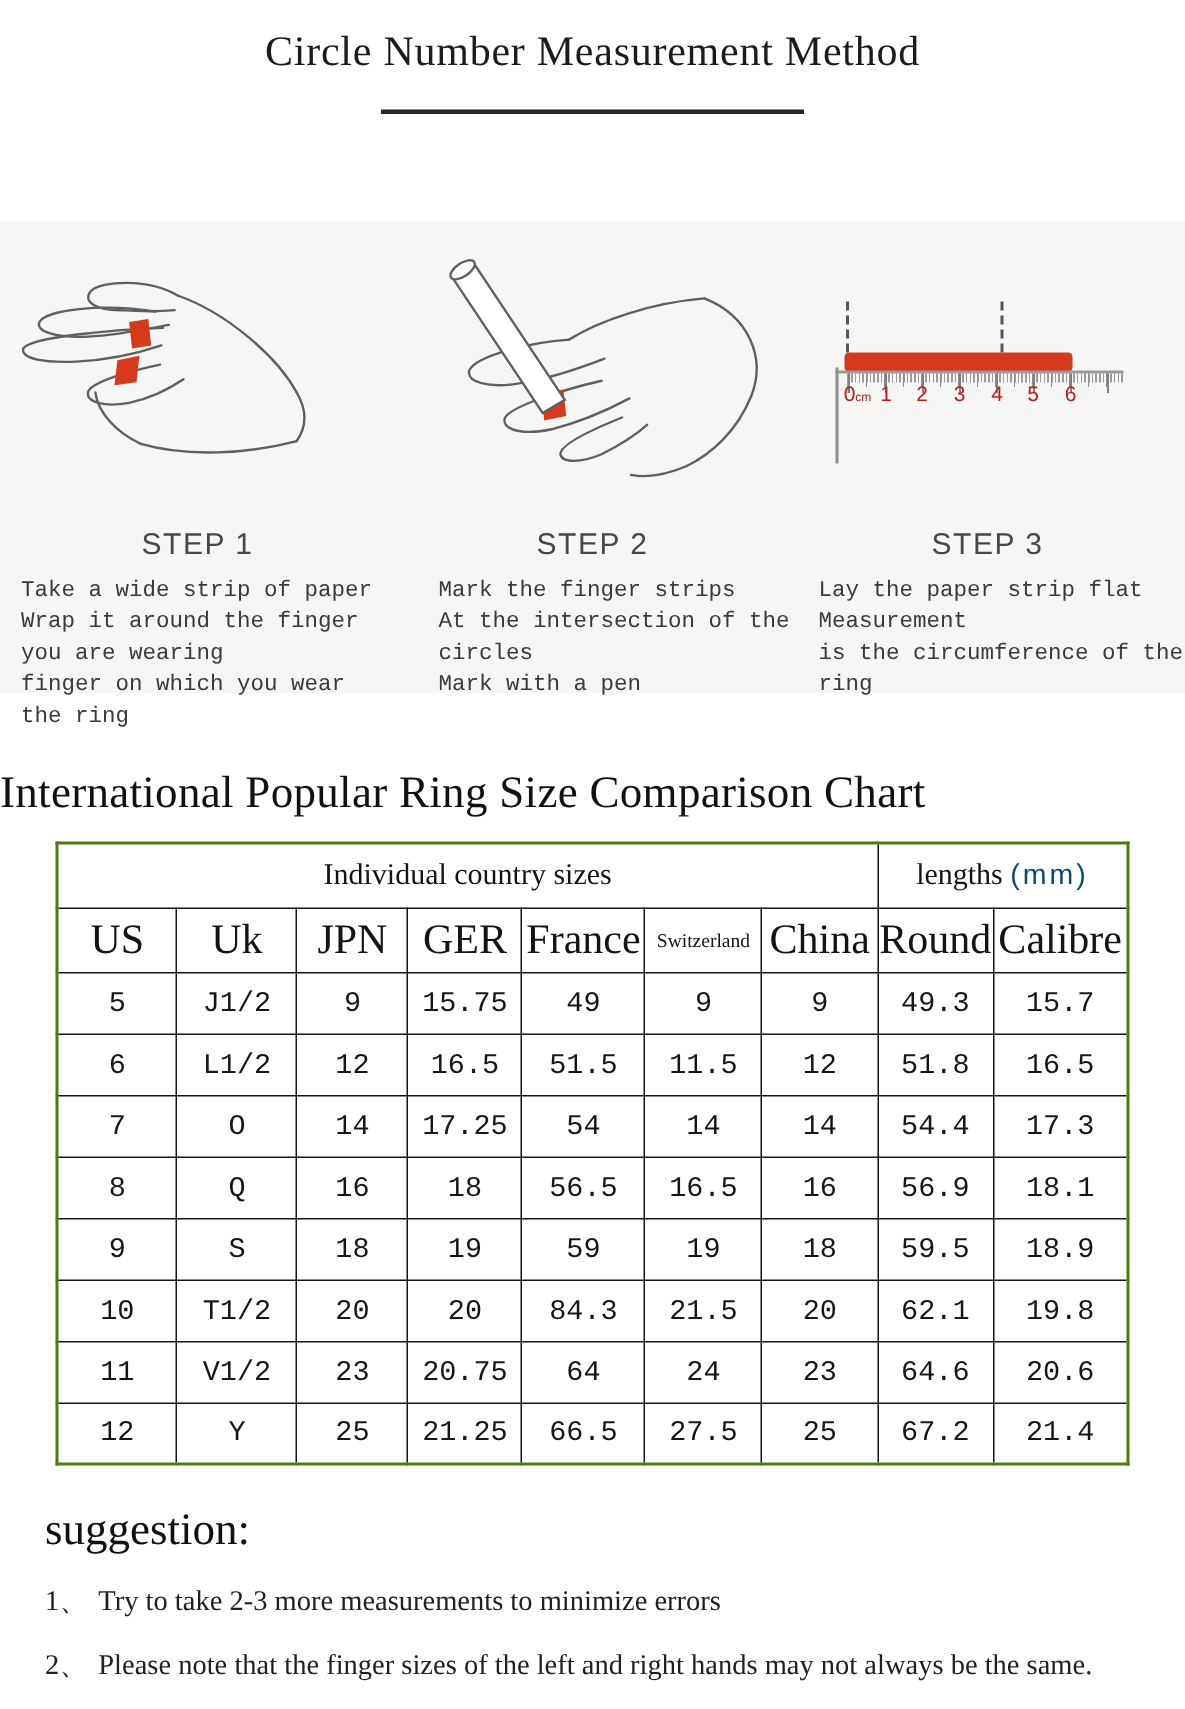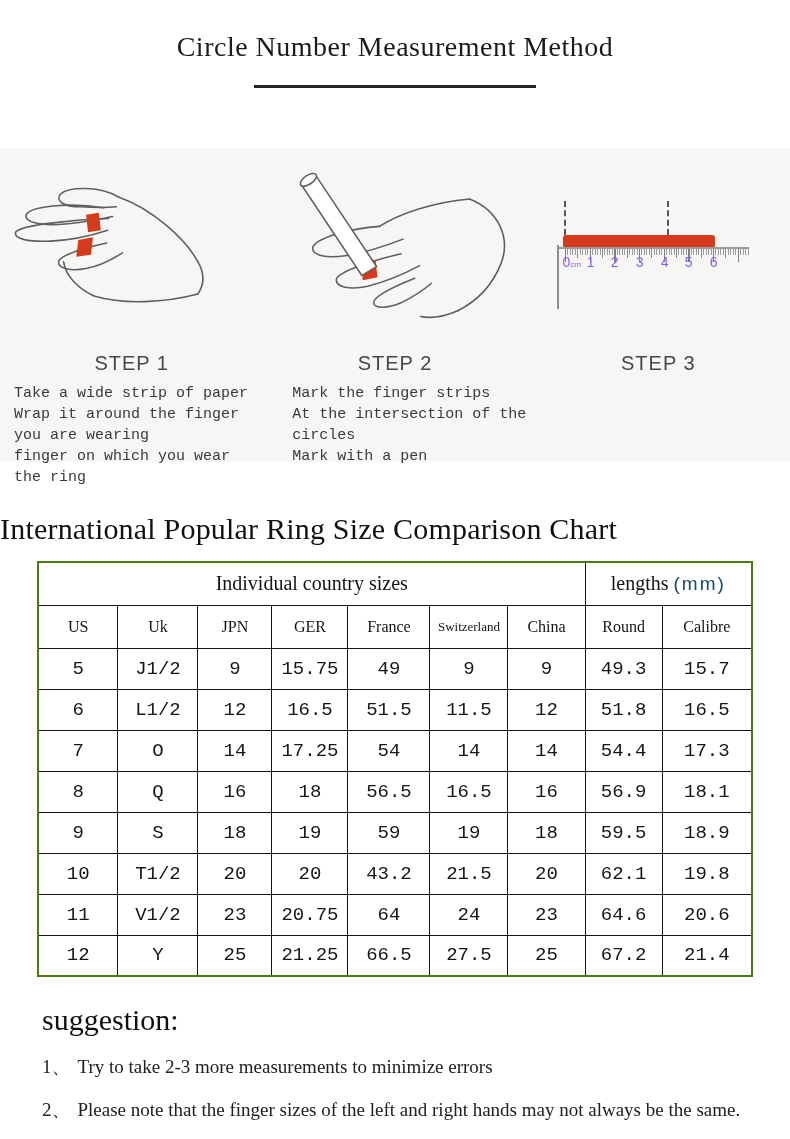--- a/index.html
+++ b/index.html
@@ -3,21 +3,21 @@
 <meta charset="utf-8">
 <style>
   * { margin:0; padding:0; box-sizing:border-box; }
   html,body { width:790px; }
   body {
     width:790px; height:1139px; background:#ffffff; overflow:hidden;
     font-family:"Liberation Serif","DejaVu Serif",serif; color:#1c1c1c;
   }
 
   
-  .hdr { height:148px; text-align:center; padding-top:31px; }
+  .hdr { height:148px; text-align:center; padding-top:19px; }
   .hdr h1 { font-size:28px; font-weight:normal; letter-spacing:0.5px; color:#1b1b1b; }
   .hdr .rule { width:282px; height:3px; background:#262626; margin:22px auto 0 auto; }
 
   
   .steps { display:flex; height:314px; background:#f6f6f4; }
   .step-col { width:263.33px; position:relative; }
   .illus { height:196px; position:relative; }
   .illus svg { display:block; width:100%; height:100%; }
   .step-label {
     text-align:center; font-family:"Liberation Sans","DejaVu Sans",sans-serif;
@@ -39,40 +39,40 @@
                  border-left:2px dashed #565656; }
   .dg-a { left:37px; } .dg-b { left:140px; }
   .ticks { position:absolute; left:38px; width:184px; }
   .ticks-mm   { top:101px; height:6px;
     background:repeating-linear-gradient(to right,#9b9b9b 0,#9b9b9b 1px,transparent 1px,transparent 2.467px); }
   .ticks-half { top:101px; height:9px;
     background:repeating-linear-gradient(to right,#8d8d8d 0,#8d8d8d 1px,transparent 1px,transparent 12.33px); }
   .ticks-cm   { top:101px; height:13px;
     background:repeating-linear-gradient(to right,#7e7e7e 0,#7e7e7e 1.4px,transparent 1.4px,transparent 24.67px); }
   .ruler-num { position:absolute; top:106px; width:20px; text-align:center;
-    font-family:"Liberation Sans","DejaVu Sans",sans-serif; font-size:14px; color:#8b5cf6; }
+    font-family:"Liberation Sans","DejaVu Sans",sans-serif; font-size:14px; color:#b91c1c; }
   .ruler-num .u { font-size:8px; }
 
   
   .chart-sec { padding-top:50px; }
   .chart-sec h2 { text-align:left; font-size:30px; font-weight:normal; color:#111; letter-spacing:0.2px; }
   table.size { border-collapse:collapse; table-layout:fixed; width:714px; margin:15px auto 0 auto;
                border:2px solid #4d7c0f; }
   table.size th, table.size td { border:1.6px solid #141414; text-align:center; padding:0; }
   tr.group-row th { height:43px; font-weight:normal; font-size:20px; color:#141414; }
   th.lengths-cell { text-align:left; padding-left:4px; }
   th.lengths-cell .unit { letter-spacing:2px; font-family:"Liberation Sans","DejaVu Sans",sans-serif;
                           font-size:19px; color:#0c4a6e; }
-  tr.col-row th { height:43px; font-weight:normal; font-size:16px; color:#141414; }
+  tr.col-row th { height:43px; font-weight:normal; font-size:28px; color:#141414; }
   tr.col-row th.small { font-size:13px; }
   table.size td { height:41px; font-family:"Liberation Mono","DejaVu Sans Mono",monospace;
                   font-size:19px; color:#161616; }
 
   
-  .sugg { padding:26px 30px 0 42px; }
+  .sugg { padding:26px 30px 0 30px; }
   .sugg h3 { font-size:30px; font-weight:normal; color:#101010; }
   .sugg-item { margin-top:17px; font-size:19px; color:#202020; display:flex; align-items:baseline; }
   .sugg-item .marker { flex:0 0 auto; }
   .sugg-item .txt { margin-left:7px; }
 </style>
 </head>
 <body>
 
 <div class="hdr">
   <h1>Circle Number Measurement Method</h1>
@@ -142,20 +142,25 @@
       <div class="ruler-corner"></div>
       <span class="ruler-num" style="left:31px; width:28px;"><b style="font-weight:normal">0</b><span class="u">cm</span></span>
       <span class="ruler-num" style="left:54px;">1</span>
       <span class="ruler-num" style="left:78px;">2</span>
       <span class="ruler-num" style="left:103px;">3</span>
       <span class="ruler-num" style="left:128px;">4</span>
       <span class="ruler-num" style="left:152px;">5</span>
       <span class="ruler-num" style="left:177px;">6</span>
     </div>
     <div class="step-label">STEP 3</div>
+    <div class="step-lines pl3">
+      <div>Lay the paper strip flat</div>
+      <div>Measurement</div>
+      <div>is the circumference of the ring</div>
+    </div>
   </div>
 </div>
 
 <div class="chart-sec">
   <h2>International Popular Ring Size Comparison Chart</h2>
   <table class="size">
     <colgroup>
       <col style="width:80px">
         <col style="width:80px">
         <col style="width:74px">
@@ -237,21 +242,21 @@
           <td>19</td>
           <td>18</td>
           <td>59.5</td>
           <td>18.9</td>
         </tr>
         <tr>
           <td>10</td>
           <td>T1/2</td>
           <td>20</td>
           <td>20</td>
-          <td>43.2</td>
+          <td>84.3</td>
           <td>21.5</td>
           <td>20</td>
           <td>62.1</td>
           <td>19.8</td>
         </tr>
         <tr>
           <td>11</td>
           <td>V1/2</td>
           <td>23</td>
           <td>20.75</td>

